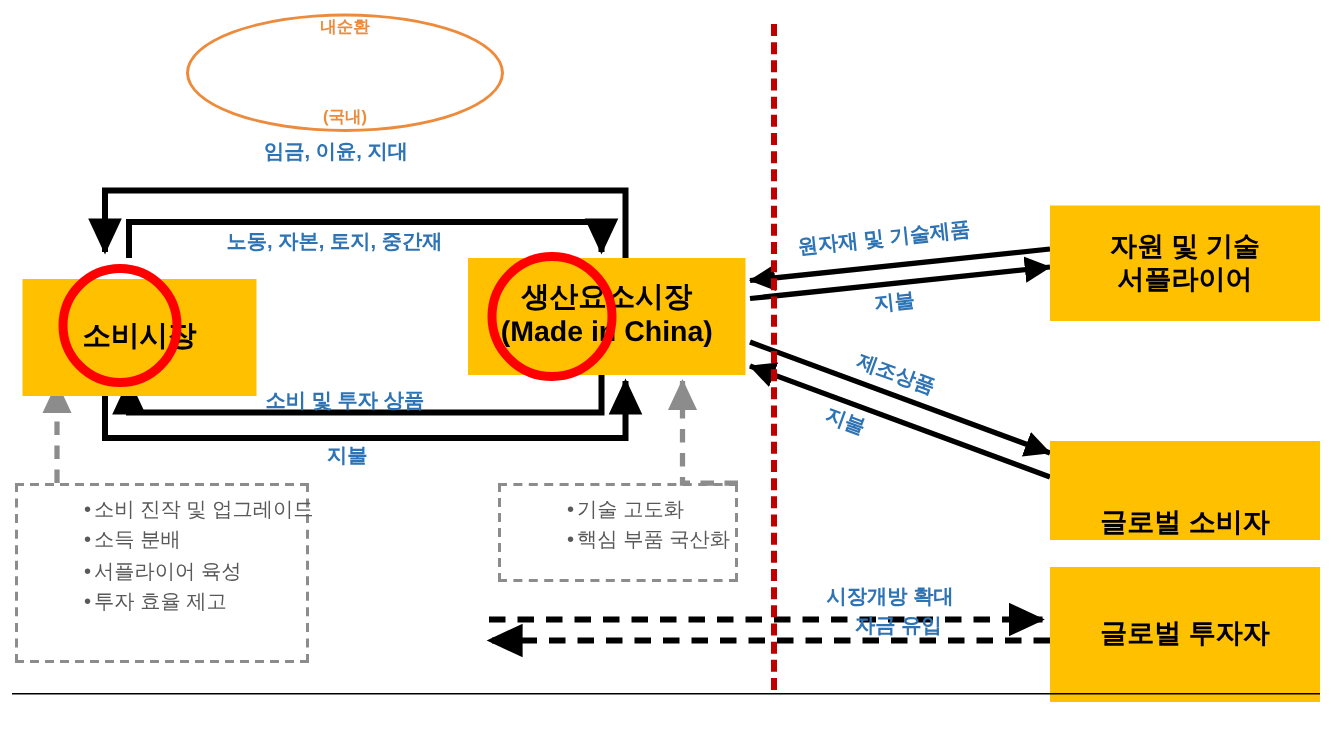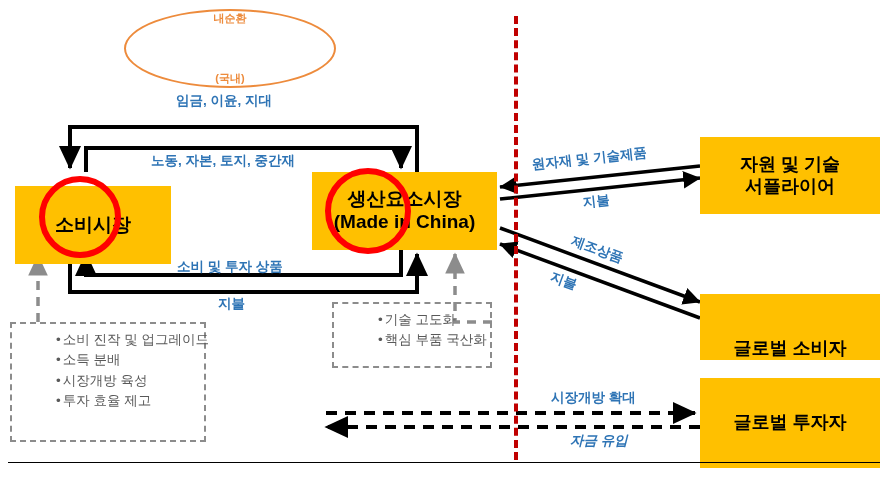--- a/index.html
+++ b/index.html
@@ -214,38 +214,38 @@
   <div class="abs alabel" style="left:531px; top:156px; transform:rotate(-6deg); transform-origin:left top;">원자재 및 기술제품</div>
 
   <div class="abs alabel" style="left:582px; top:194px; transform:rotate(-6deg); transform-origin:left top;">지불</div>
 
   <div class="abs alabel" style="left:575px; top:232px; transform:rotate(20deg); transform-origin:left top;">제조상품</div>
 
   <div class="abs alabel" style="left:554px; top:268px; transform:rotate(20deg); transform-origin:left top;">지불</div>
 
   <div class="abs alabel" style="left:551px; top:389px;">시장개방 확대</div>
 
-  <div class="abs alabel" style="left:570px; top:432px;font-style:italic;">자금 유입</div>
+  <div class="abs alabel" style="left:570px; top:408px;">자금 유입</div>
 
   <div class="abs dbox" style="left:10px; top:322px; width:196px; height:120px;">
     <div>
       <span class="bul">•</span><span>소비 진작 및 업그레이드</span>
     </div>
     <div>
       <span class="bul">•</span><span>소득 분배</span>
     </div>
     <div>
-      <span class="bul">•</span><span>시장개방 육성</span>
+      <span class="bul">•</span><span>서플라이어 육성</span>
     </div>
     <div>
       <span class="bul">•</span><span>투자 효율 제고</span>
     </div>
   </div>
 
-  <div class="abs dbox" style="left:332px; top:302px; width:160px; height:66px;">
+  <div class="abs dbox" style="left:332px; top:322px; width:160px; height:66px;">
     <div>
       <span class="bul">•</span><span>기술 고도화</span>
     </div>
     <div>
       <span class="bul">•</span><span>핵심 부품 국산화</span>
     </div>
   </div>
 
   <div class="abs footer-rule" style="left:8px; top:462px; width:872px; height:0;"></div>
 

